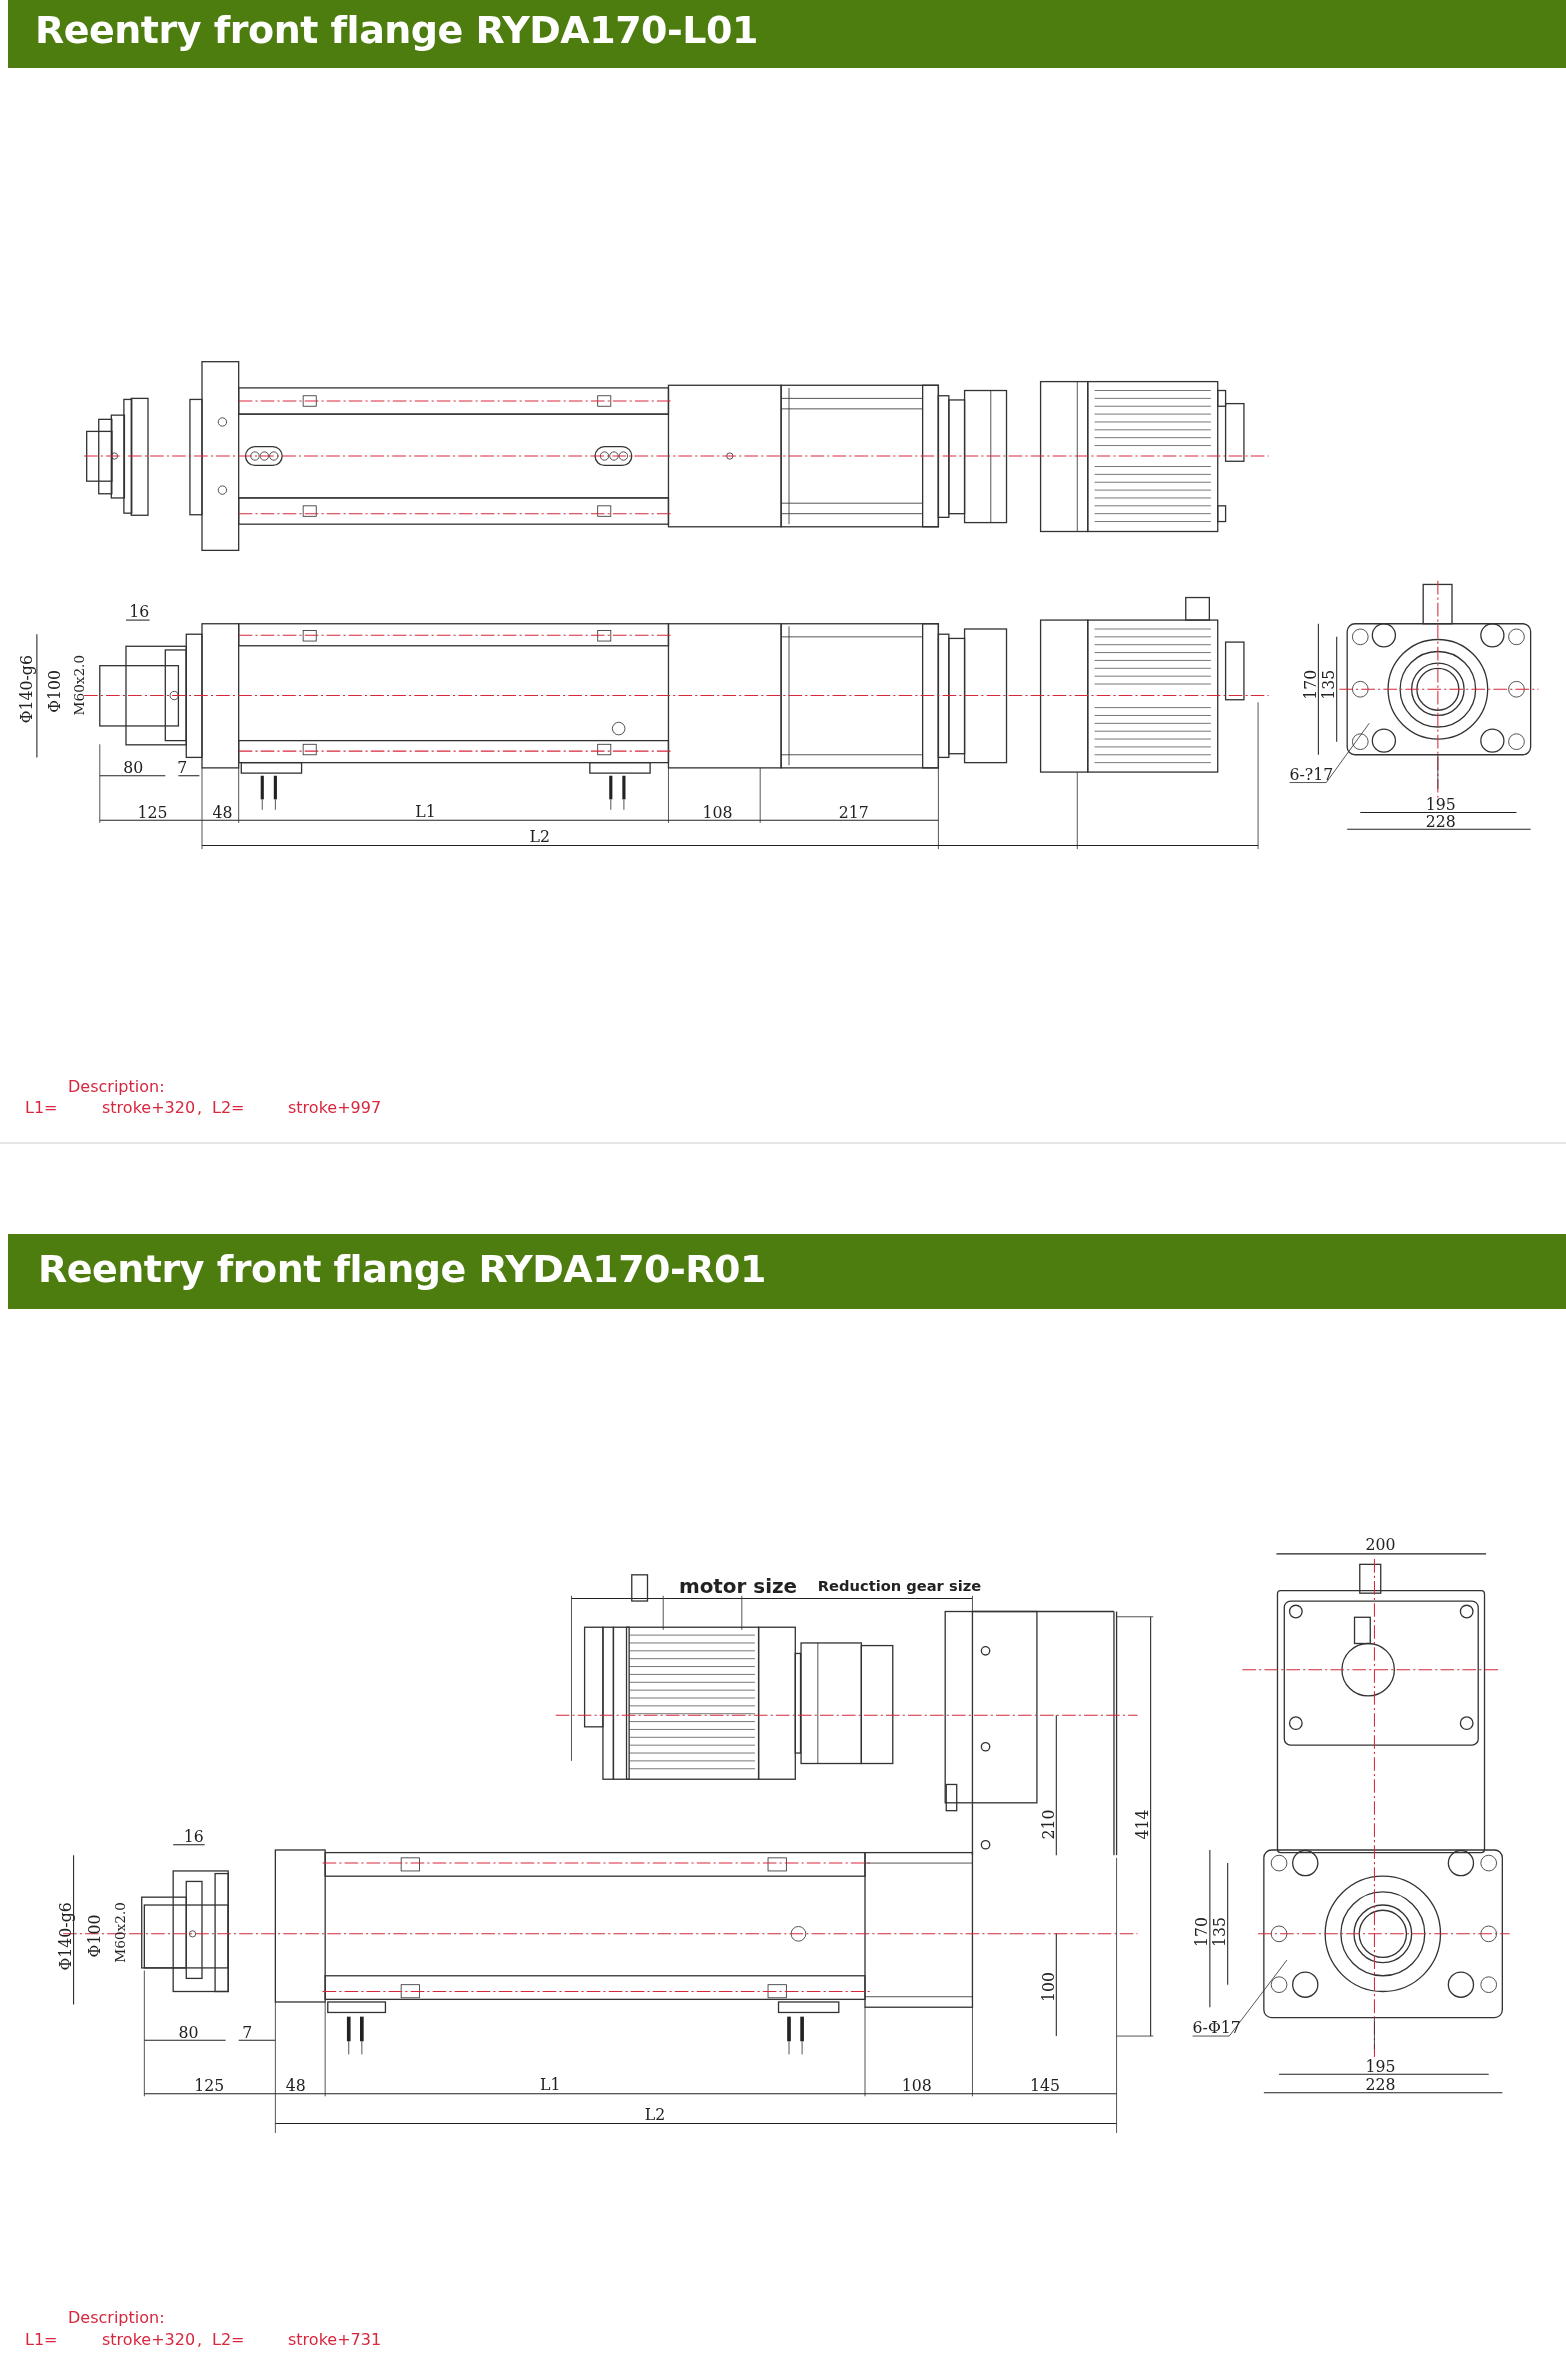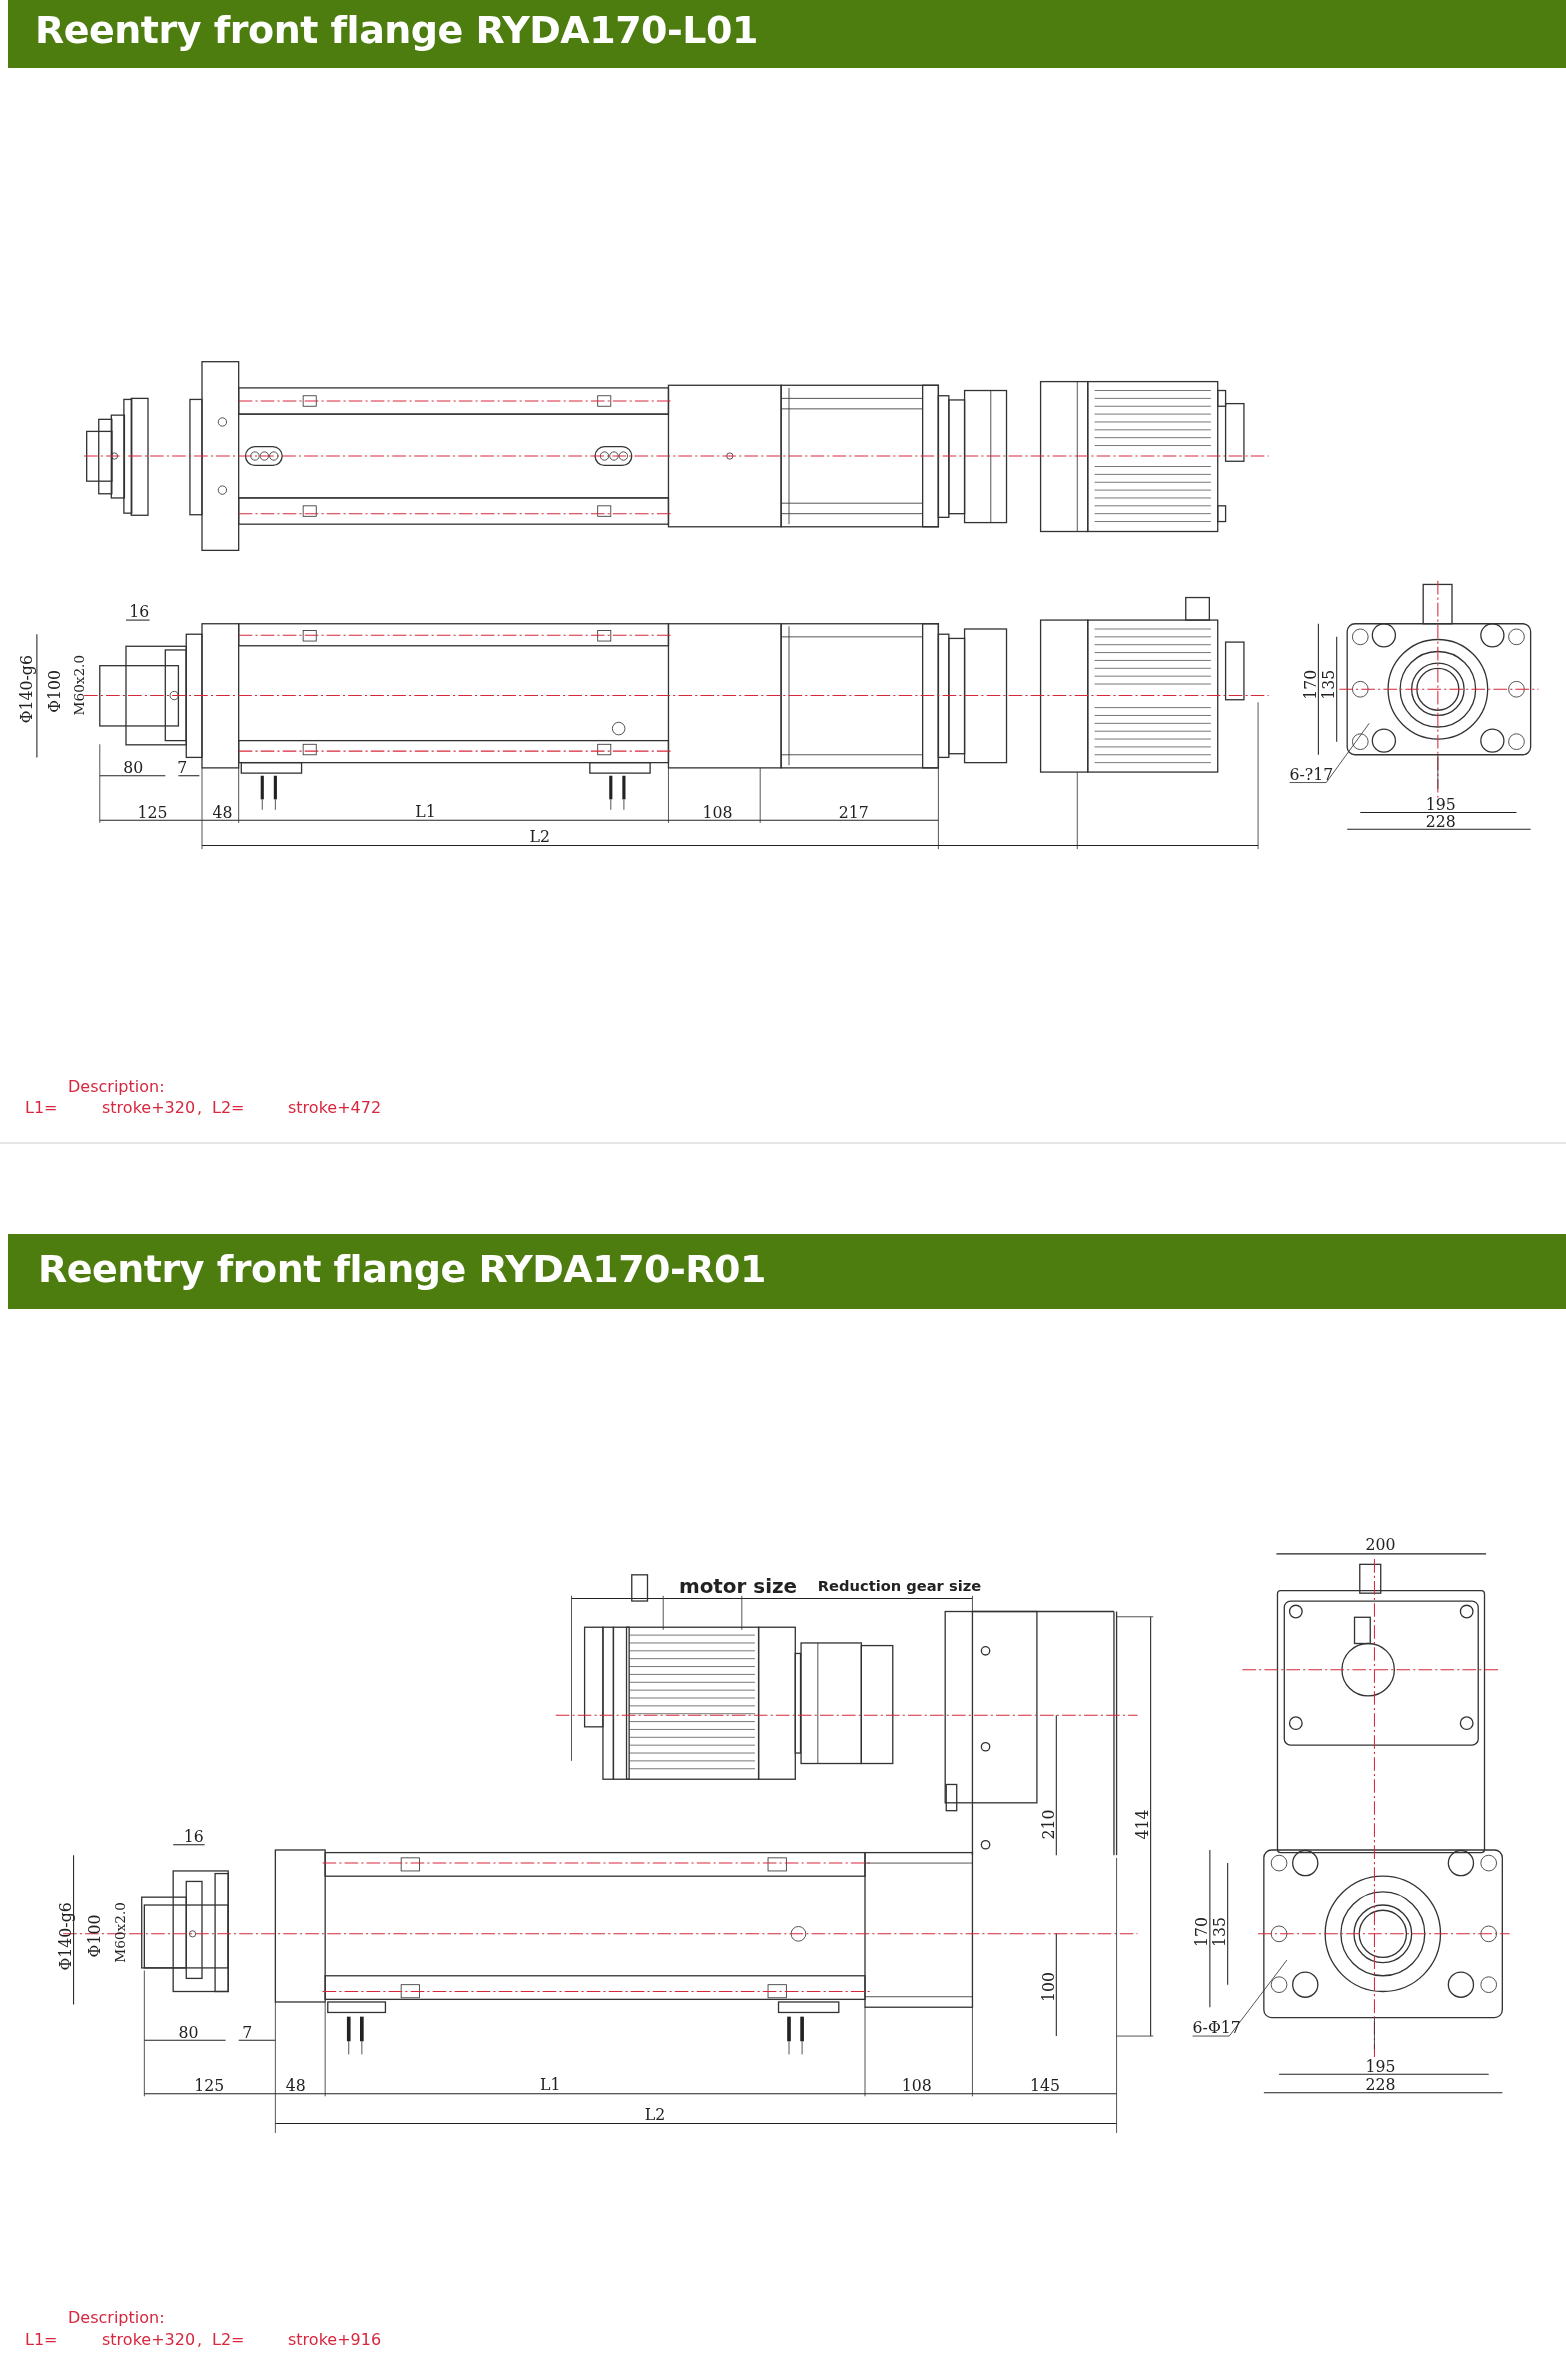--- a/index.html
+++ b/index.html
@@ -228,21 +228,21 @@
     <text class="dimtxt" x="2720" y="1577">228</text>
   </g>
 </svg>
 
 <div class="desc" style="left:0;top:1075px;width:472px;height:52px;">
   <span class="lbl" style="left:68px;top:0;">Description:</span>
   <span class="lbl" style="left:25px;top:21px;">L1=</span>
   <span class="lbl" style="left:102px;top:21px;">stroke+320</span>
   <span class="lbl" style="left:197px;top:21px;">,</span>
   <span class="lbl" style="left:212px;top:21px;">L2=</span>
-  <span class="lbl" style="left:288px;top:21px;">stroke+472</span>
+  <span class="lbl" style="left:288px;top:21px;">stroke+997</span>
 </div>
 
 <div class="divider" style="top:1142px;"></div>
 
 <div class="hdr" style="top:1234px;height:75px;">
   <h1 style="top:12.6px;left:30px;">Reentry front flange RYDA170-R01</h1>
 </div>
 
 <svg width="1567" height="891" style="top:1546px;" viewBox="0 2950 2989 1700">
 
@@ -445,15 +445,15 @@
     <text class="dimtxt" x="2605" y="3988">228</text>
   </g>
 </svg>
 
 <div class="desc" style="left:0;top:2306px;width:472px;height:48px;">
   <span class="lbl" style="left:68px;top:0;">Description:</span>
   <span class="lbl" style="left:25px;top:22px;">L1=</span>
   <span class="lbl" style="left:102px;top:22px;">stroke+320</span>
   <span class="lbl" style="left:197px;top:22px;">,</span>
   <span class="lbl" style="left:212px;top:22px;">L2=</span>
-  <span class="lbl" style="left:288px;top:22px;">stroke+916</span>
+  <span class="lbl" style="left:288px;top:22px;">stroke+731</span>
 </div>
 
 
 </body></html>

